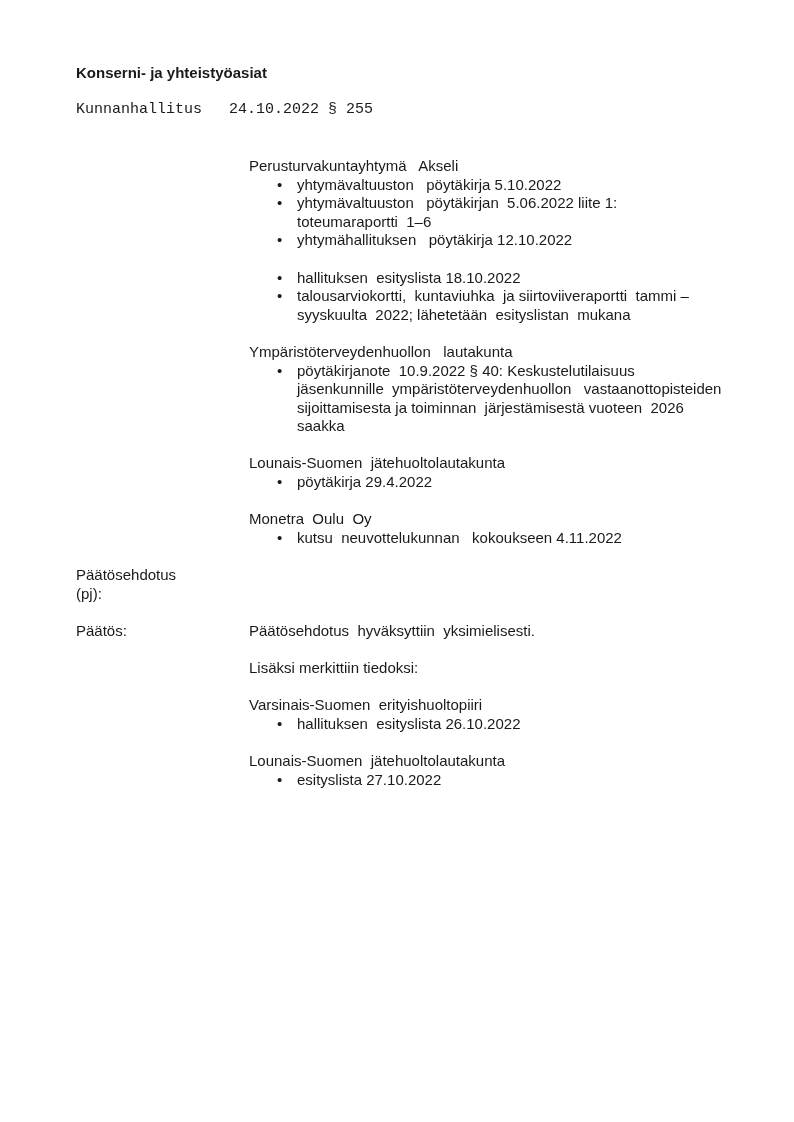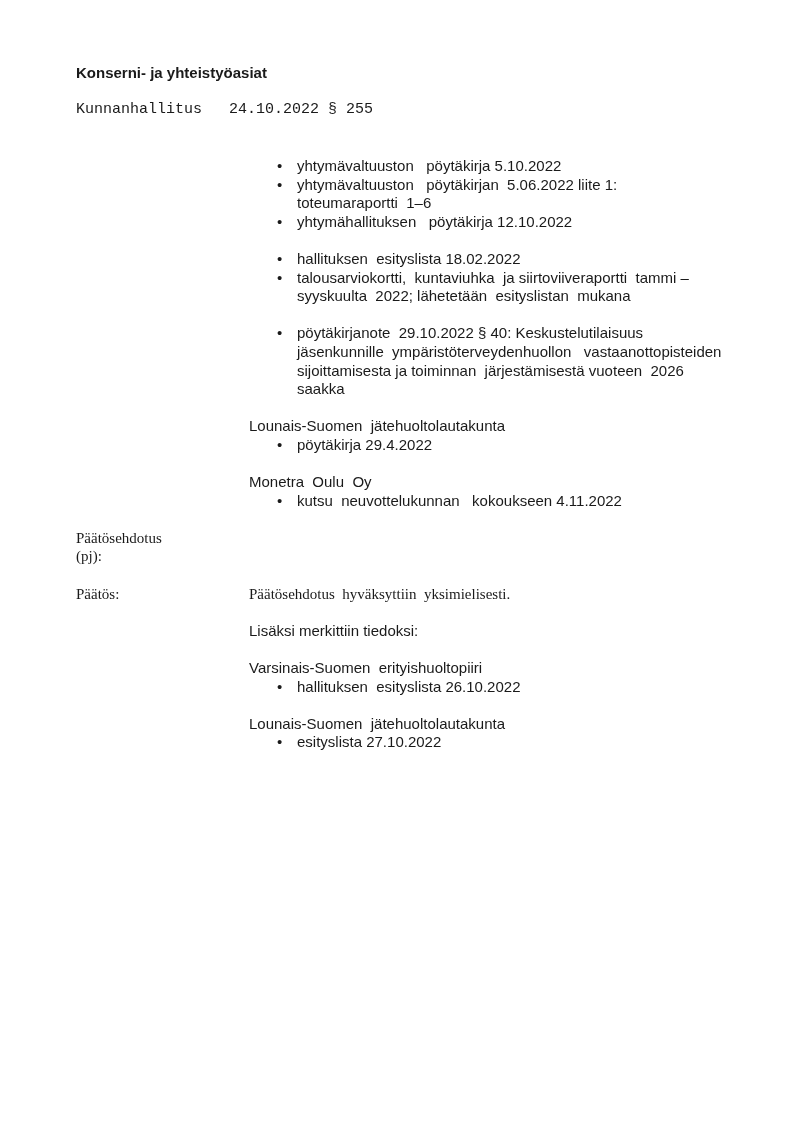--- a/index.html
+++ b/index.html
@@ -62,21 +62,20 @@
     padding-left: 28px;
   }
   .btxt {
     flex: 1;
     white-space: pre-wrap;
   }
   .drow {
     display: flex;
     align-items: flex-end;
     margin-bottom: 18.6px;
-    font-family: Liberation Serif, serif;
   }
   .dlabel {
     flex: 0 0 173px;
     width: 173px;
     white-space: pre-wrap;
   }
   .dtext {
     white-space: pre-wrap;
   }
   .note {
@@ -91,20 +90,21 @@
 
 <div class="page">
 
   <h1 class="doc-title">Konserni- ja yhteistyöasiat</h1>
 
   <div class="doc-meta">Kunnanhallitus   24.10.2022 § 255</div>
 
   <div class="body-col first">
 
     <section class="info-section">
+      <div class="sec-heading">Perusturvakuntayhtymä   Akseli</div>
       <ul class="blist">
         <li>
           <span class="blt">•</span>
           <span class="btxt">yhtymävaltuuston   pöytäkirja 5.10.2022</span>
         </li>
         <li>
           <span class="blt">•</span>
           <span class="btxt">yhtymävaltuuston   pöytäkirjan  5.06.2022 liite 1:
 toteumaraportti  1–6</span>
         </li>
@@ -112,35 +112,36 @@
           <span class="blt">•</span>
           <span class="btxt">yhtymähallituksen   pöytäkirja 12.10.2022</span>
         </li>
       </ul>
     </section>
 
     <section class="info-section">
       <ul class="blist">
         <li>
           <span class="blt">•</span>
-          <span class="btxt">hallituksen  esityslista 18.02.2022</span>
+          <span class="btxt">hallituksen  esityslista 18.10.2022</span>
         </li>
         <li>
           <span class="blt">•</span>
           <span class="btxt">talousarviokortti,  kuntaviuhka  ja siirtoviiveraportti  tammi –
 syyskuulta  2022; lähetetään  esityslistan  mukana</span>
         </li>
       </ul>
     </section>
 
     <section class="info-section">
-      <ul class="blist">
-        <li>
-          <span class="blt">•</span>
-          <span class="btxt">pöytäkirjanote  29.10.2022 § 40: Keskustelutilaisuus
+      <div class="sec-heading">Ympäristöterveydenhuollon   lautakunta</div>
+      <ul class="blist">
+        <li>
+          <span class="blt">•</span>
+          <span class="btxt">pöytäkirjanote  10.9.2022 § 40: Keskustelutilaisuus
 jäsenkunnille  ympäristöterveydenhuollon   vastaanottopisteiden
 sijoittamisesta ja toiminnan  järjestämisestä vuoteen  2026
 saakka</span>
         </li>
       </ul>
     </section>
 
     <section class="info-section">
       <div class="sec-heading">Lounais-Suomen  jätehuoltolautakunta</div>
       <ul class="blist">

